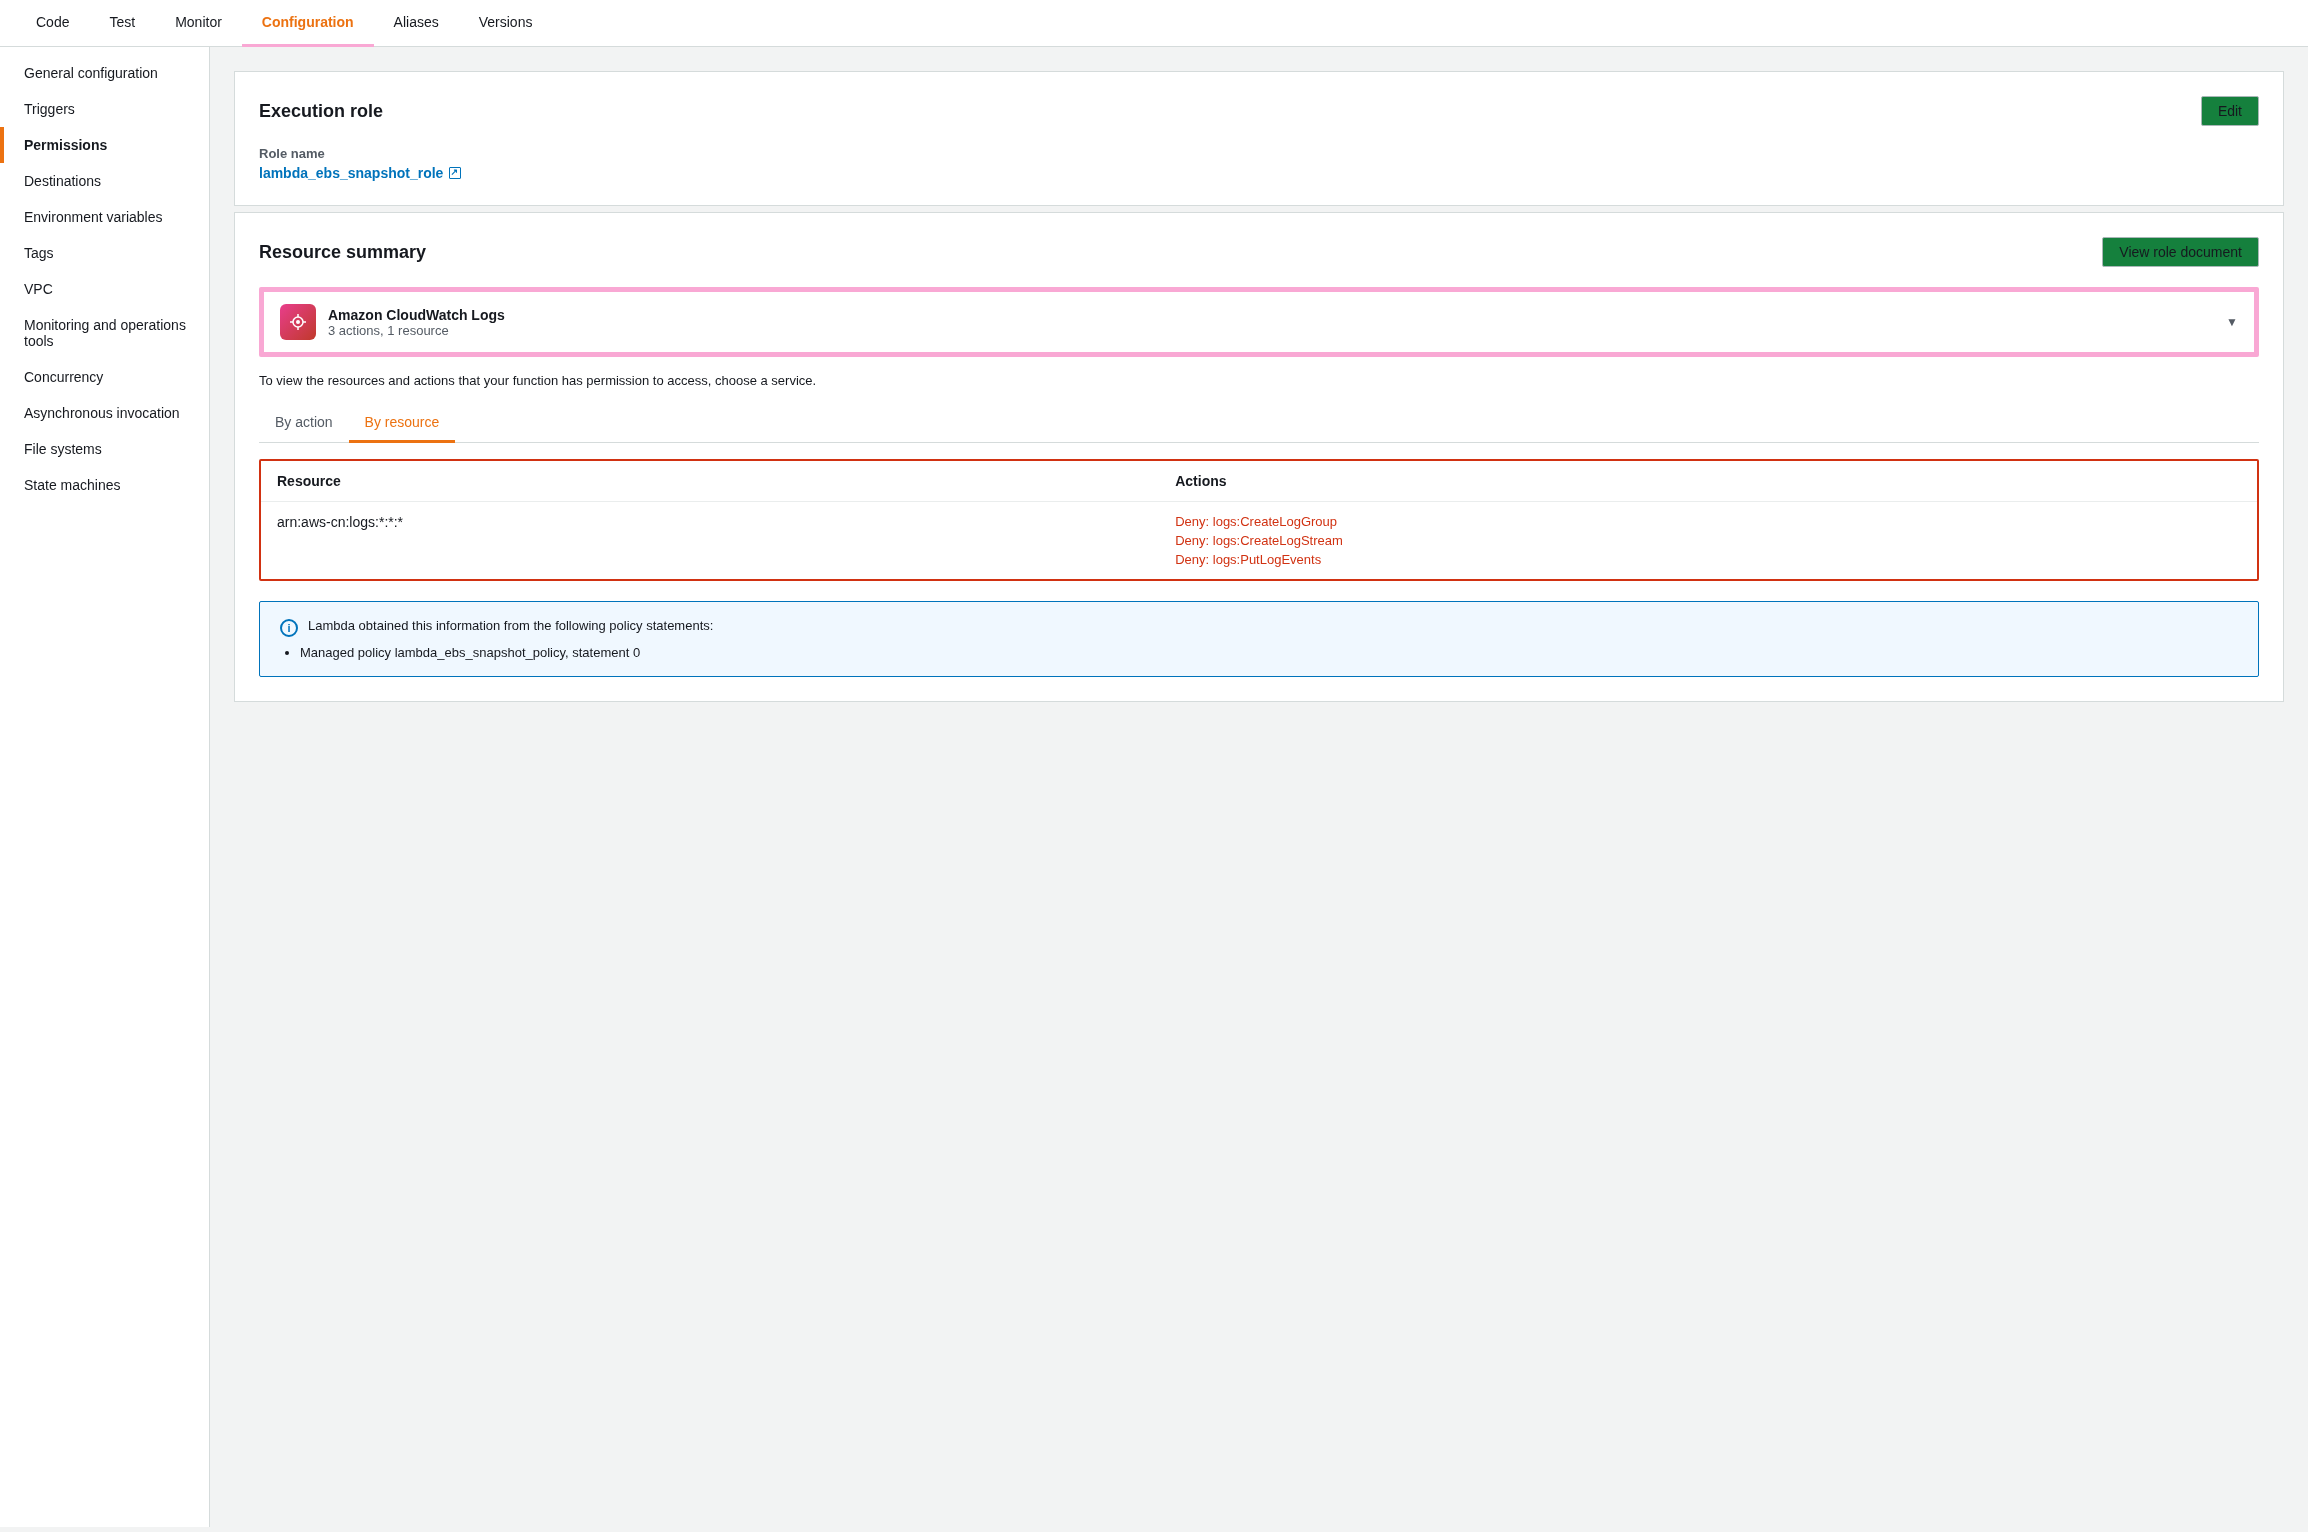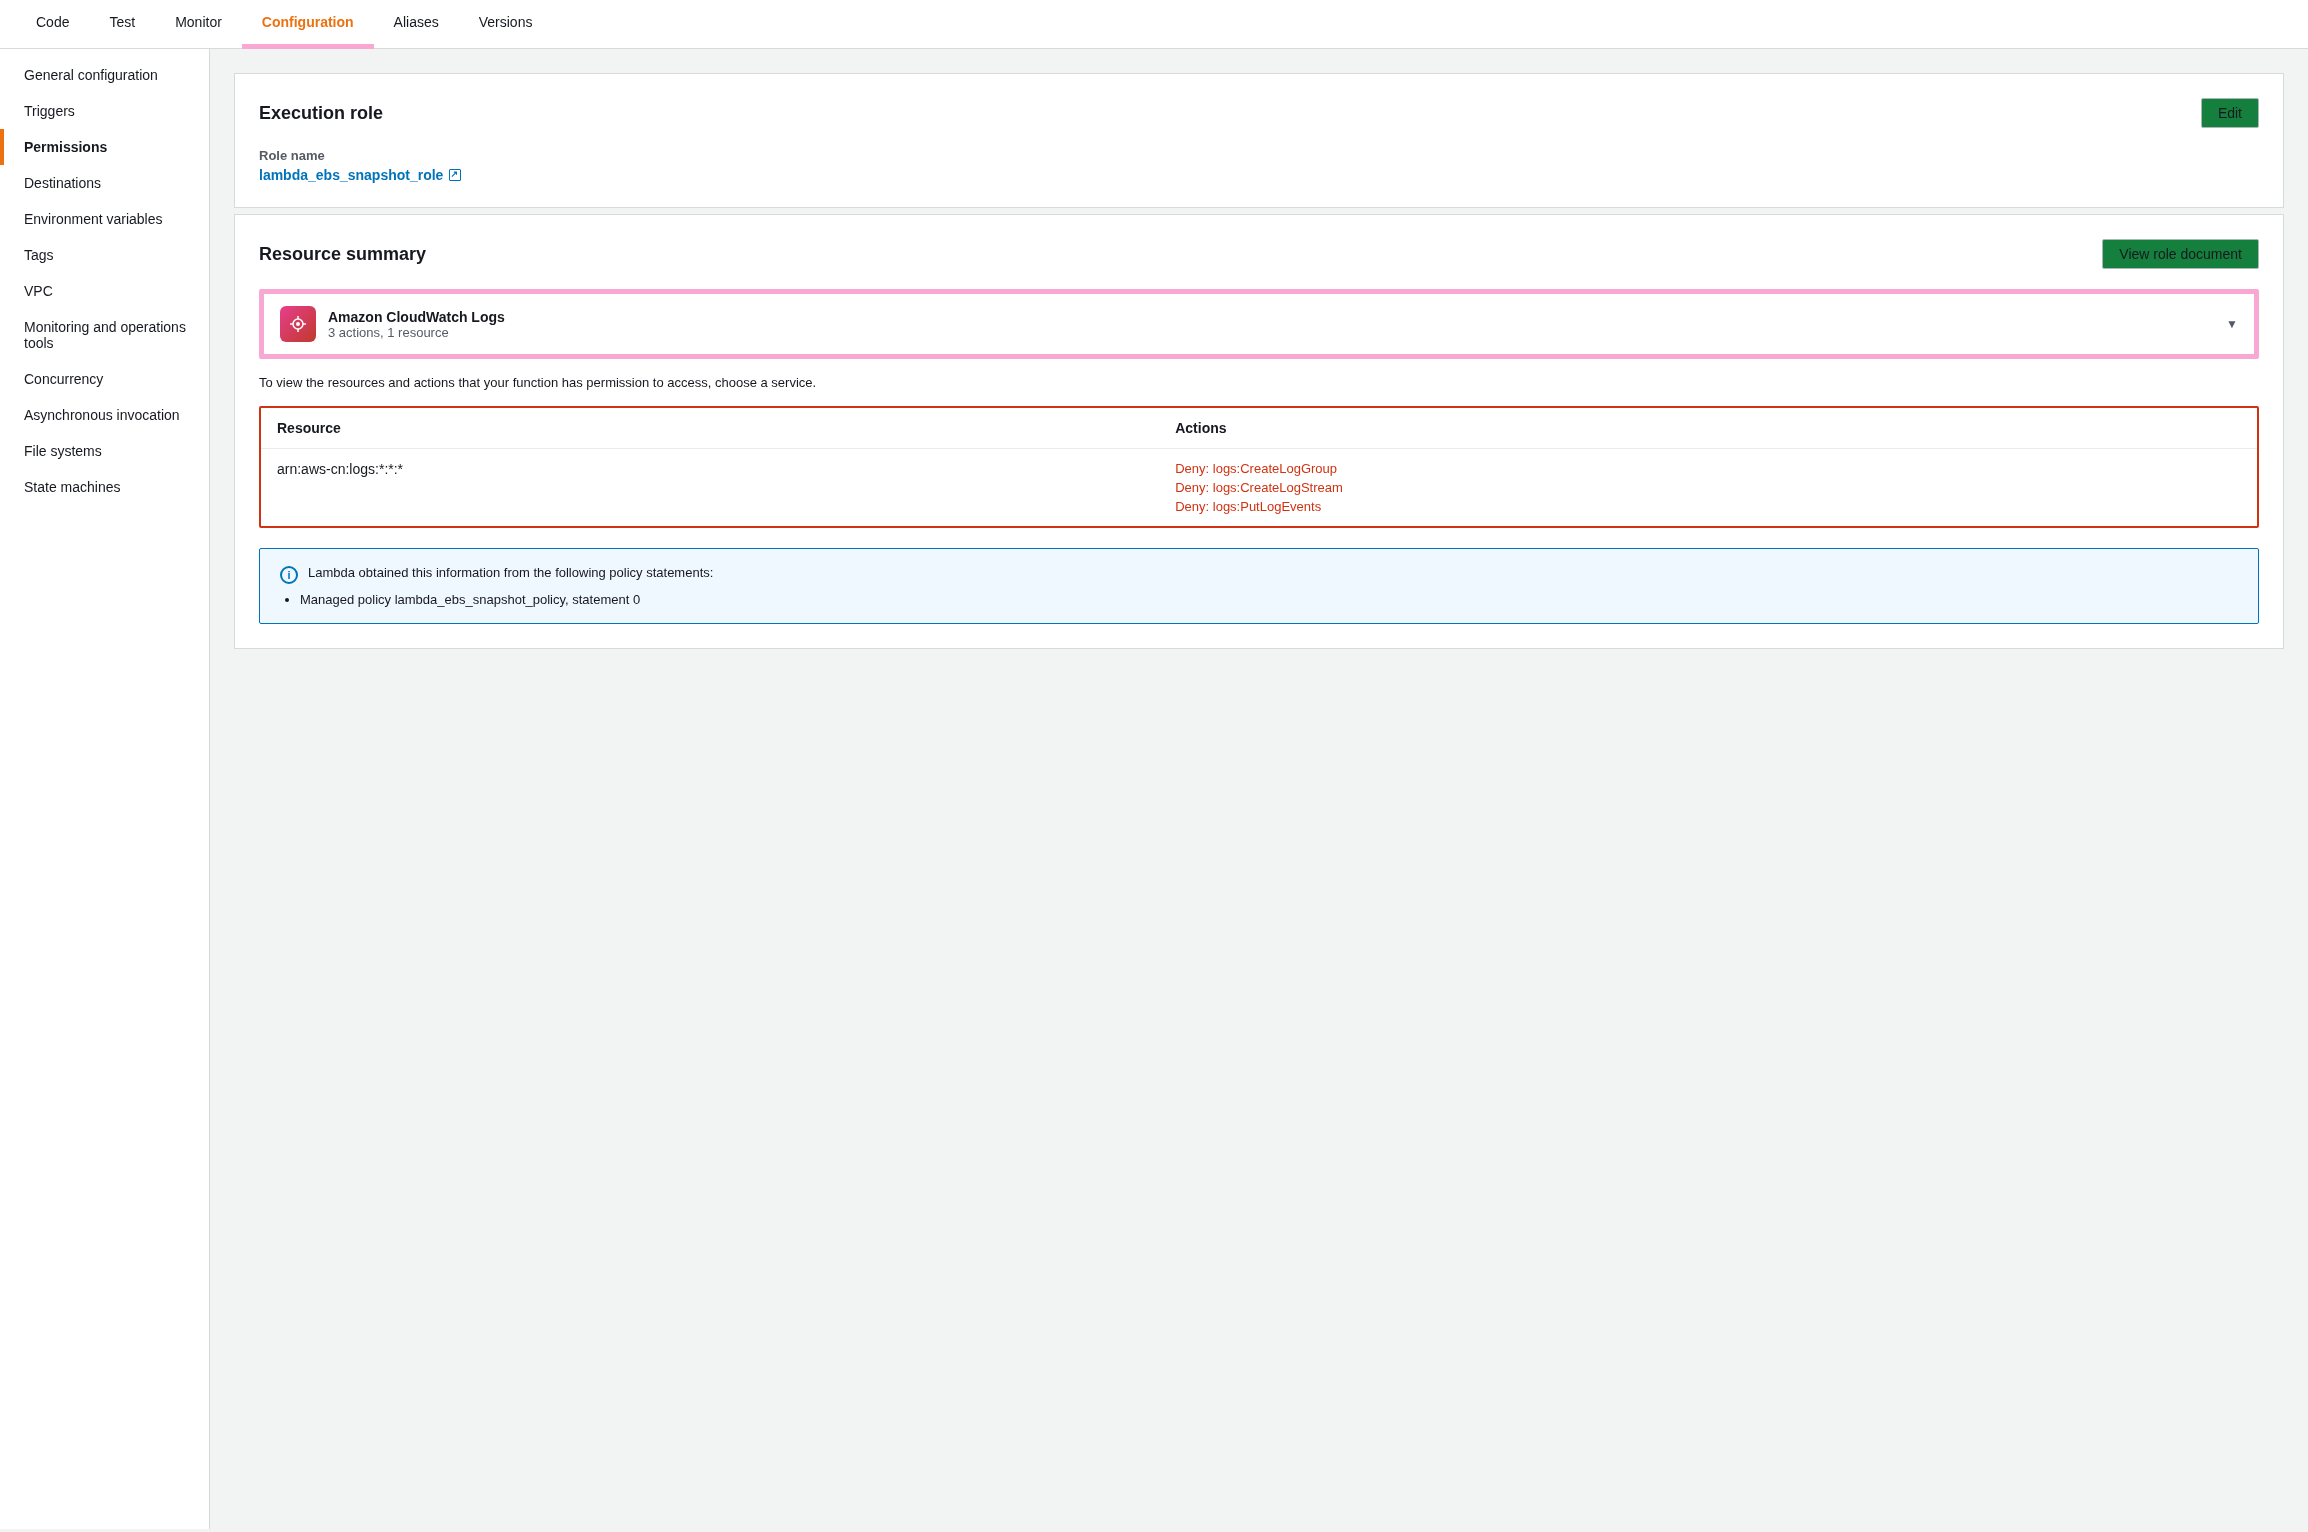--- a/index.html
+++ b/index.html
@@ -20,21 +20,21 @@
     .top-tab {
       padding: 14px 20px;
       font-size: 14px;
       cursor: pointer;
       color: #16191f;
       border-bottom: 3px solid transparent;
       margin-bottom: -1px;
     }
     .top-tab.active {
       color: #ec7211;
-      border-bottom: 5px solid #f9a8d4;
+      border-bottom: 3px solid #f9a8d4;
       font-weight: 600;
       text-align: right;
     }
 
     
     .main-layout {
       display: flex;
       padding: 0;
       min-height: calc(100vh - 52px);
     }
@@ -350,20 +350,28 @@
           <div>
             <div class="service-name">Amazon CloudWatch Logs</div>
             <div class="service-sub">3 actions, 1 resource</div>
           </div>
         </div>
         <span class="chevron-down">▼</span>
       </div>
 
       <p class="info-text">To view the resources and actions that your function has permission to access, choose a service.</p>
 
+      <div class="inner-tabs">
+        <div class="inner-tab">
+          <span>By action</span>
+        </div>
+        <div class="inner-tab active">
+          <span>By resource</span>
+        </div>
+      </div>
 
       <div class="resource-table-wrapper">
         <table class="resource-table">
           <thead>
             <tr>
               <th style="width:45%;">Resource</th>
               <th>Actions</th>
             </tr>
           </thead>
           <tbody>

